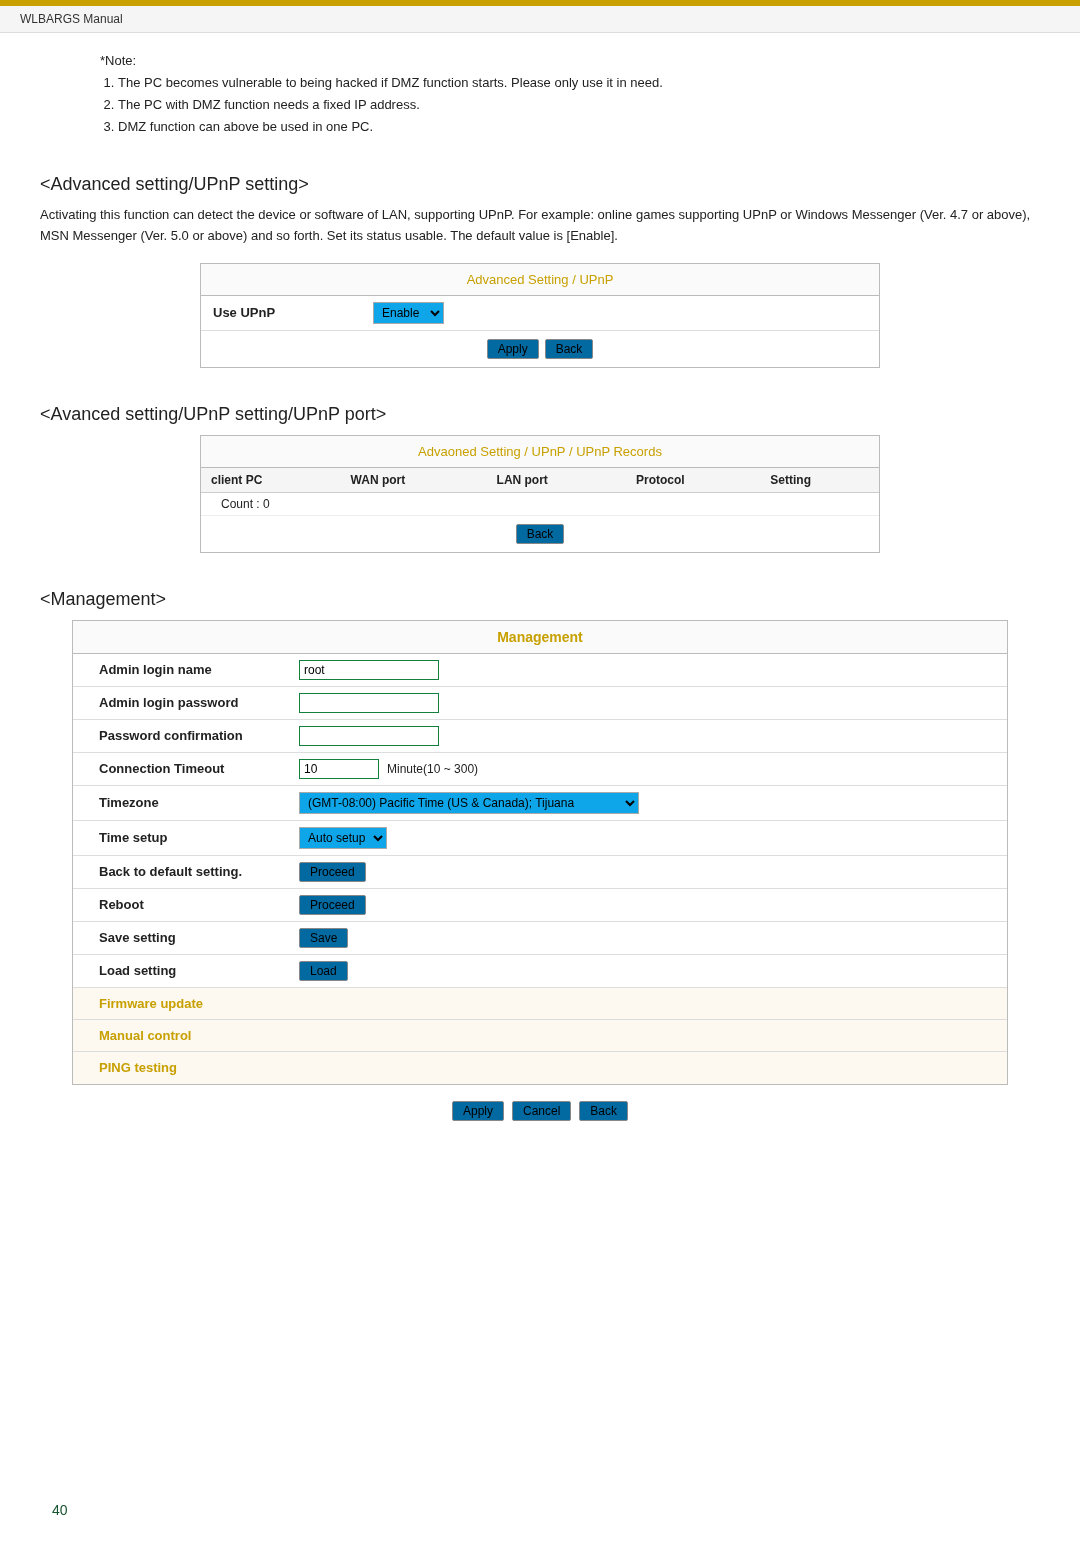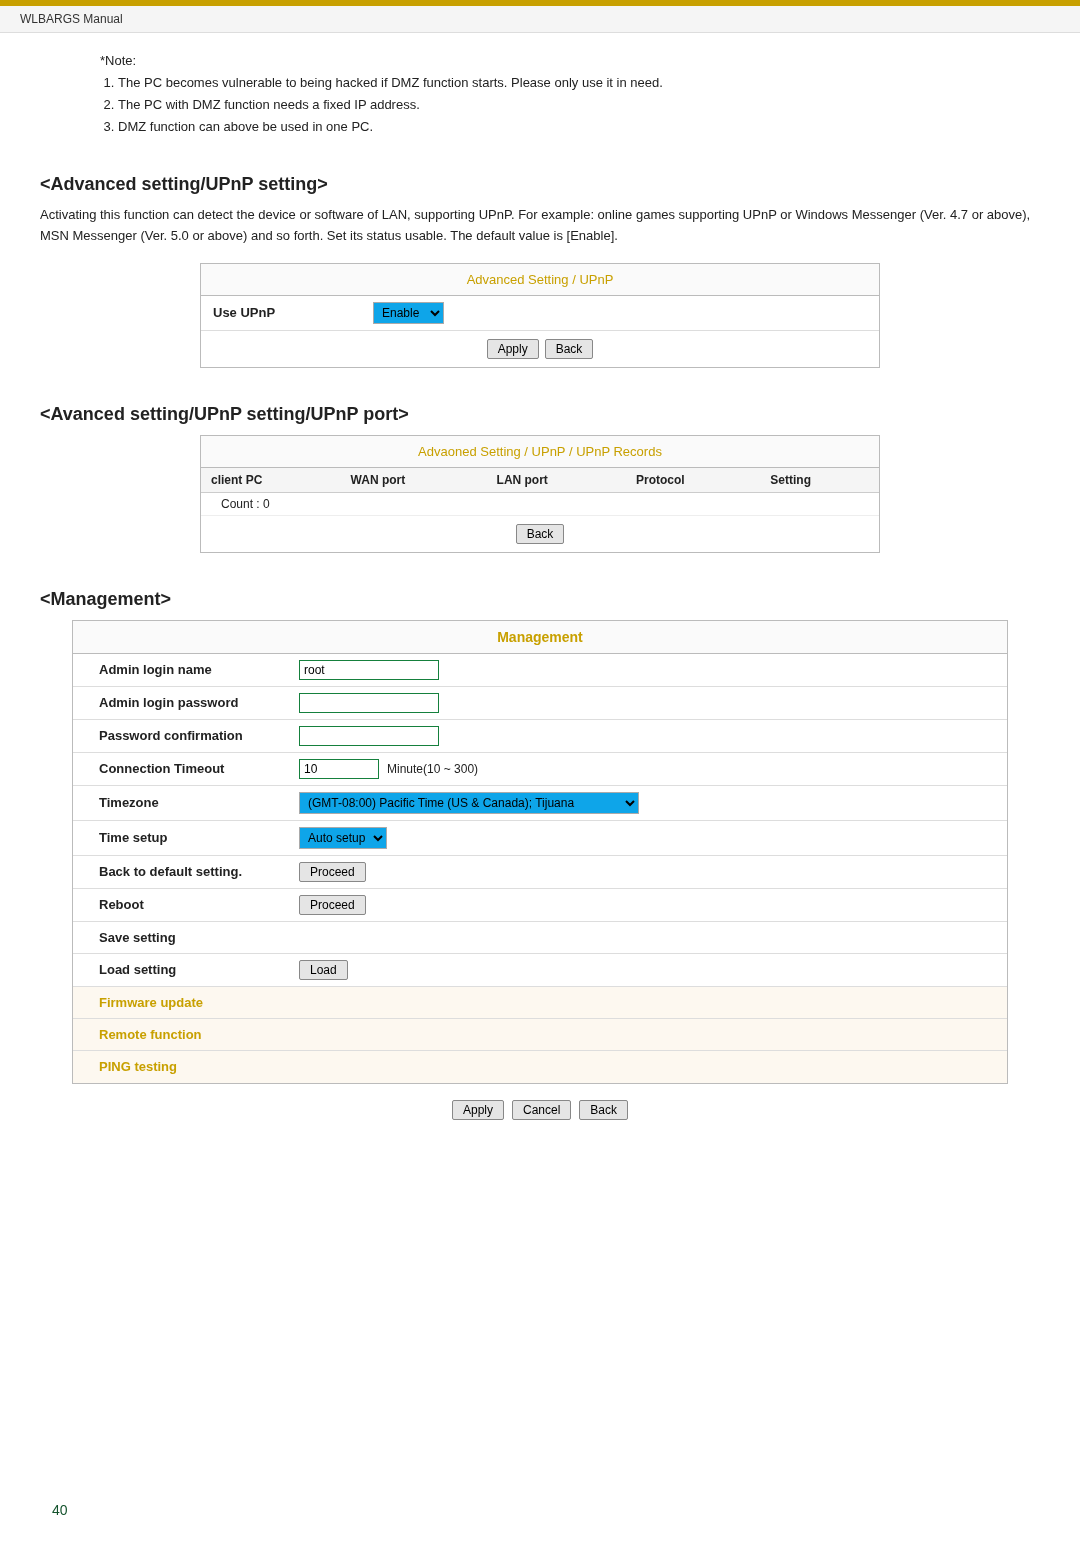--- a/index.html
+++ b/index.html
@@ -34,21 +34,21 @@
       font-size: 13px;
       margin-bottom: 4px;
     }
     .note-section ol {
       padding-left: 18px;
       font-size: 13px;
       line-height: 1.7;
     }
     .section-heading {
       font-size: 18px;
-      font-weight: bold;
+      font-weight: normal;
       margin-bottom: 10px;
       color: #222;
       margin-top: 36px;
     }
     .section-desc {
       font-size: 13px;
       line-height: 1.6;
       margin-bottom: 16px;
       color: #222;
     }
@@ -96,21 +96,21 @@
     input[type="text"], input[type="password"] {
       font-size: 12px;
       padding: 2px 4px;
       border: 1px solid #15803d;
       width: 140px;
     }
     .btn {
       font-size: 12px;
       padding: 2px 10px;
       border: 1px solid #888;
-      background: #e5e5e5;
+      background: #0369a1;
       cursor: pointer;
       border-radius: 2px;
     }
     .panel-buttons {
       text-align: center;
       padding: 8px;
       display: flex;
       justify-content: center;
       gap: 6px;
     }
@@ -352,35 +352,38 @@
 
         <div class="mgmt-row">
           <div class="mgmt-label">Reboot</div>
           <div class="mgmt-value">
             <button class="btn">Proceed</button>
           </div>
         </div>
 
         <div class="mgmt-row">
           <div class="mgmt-label">Save setting</div>
+          <div class="mgmt-value">
+            <button class="btn">Save</button>
+          </div>
         </div>
 
         <div class="mgmt-row">
           <div class="mgmt-label">Load setting</div>
           <div class="mgmt-value">
             <button class="btn">Load</button>
           </div>
         </div>
 
         <div class="mgmt-row link-row">
           <div class="mgmt-label link-text">Firmware update</div>
           <div class="mgmt-value"></div>
         </div>
         <div class="mgmt-row link-row">
-          <div class="mgmt-label link-text">Remote function</div>
+          <div class="mgmt-label link-text">Manual control</div>
           <div class="mgmt-value"></div>
         </div>
         <div class="mgmt-row link-row">
           <div class="mgmt-label link-text">PING testing</div>
           <div class="mgmt-value"></div>
         </div>
 
       </div>
 
       <div class="mgmt-bottom-buttons">

